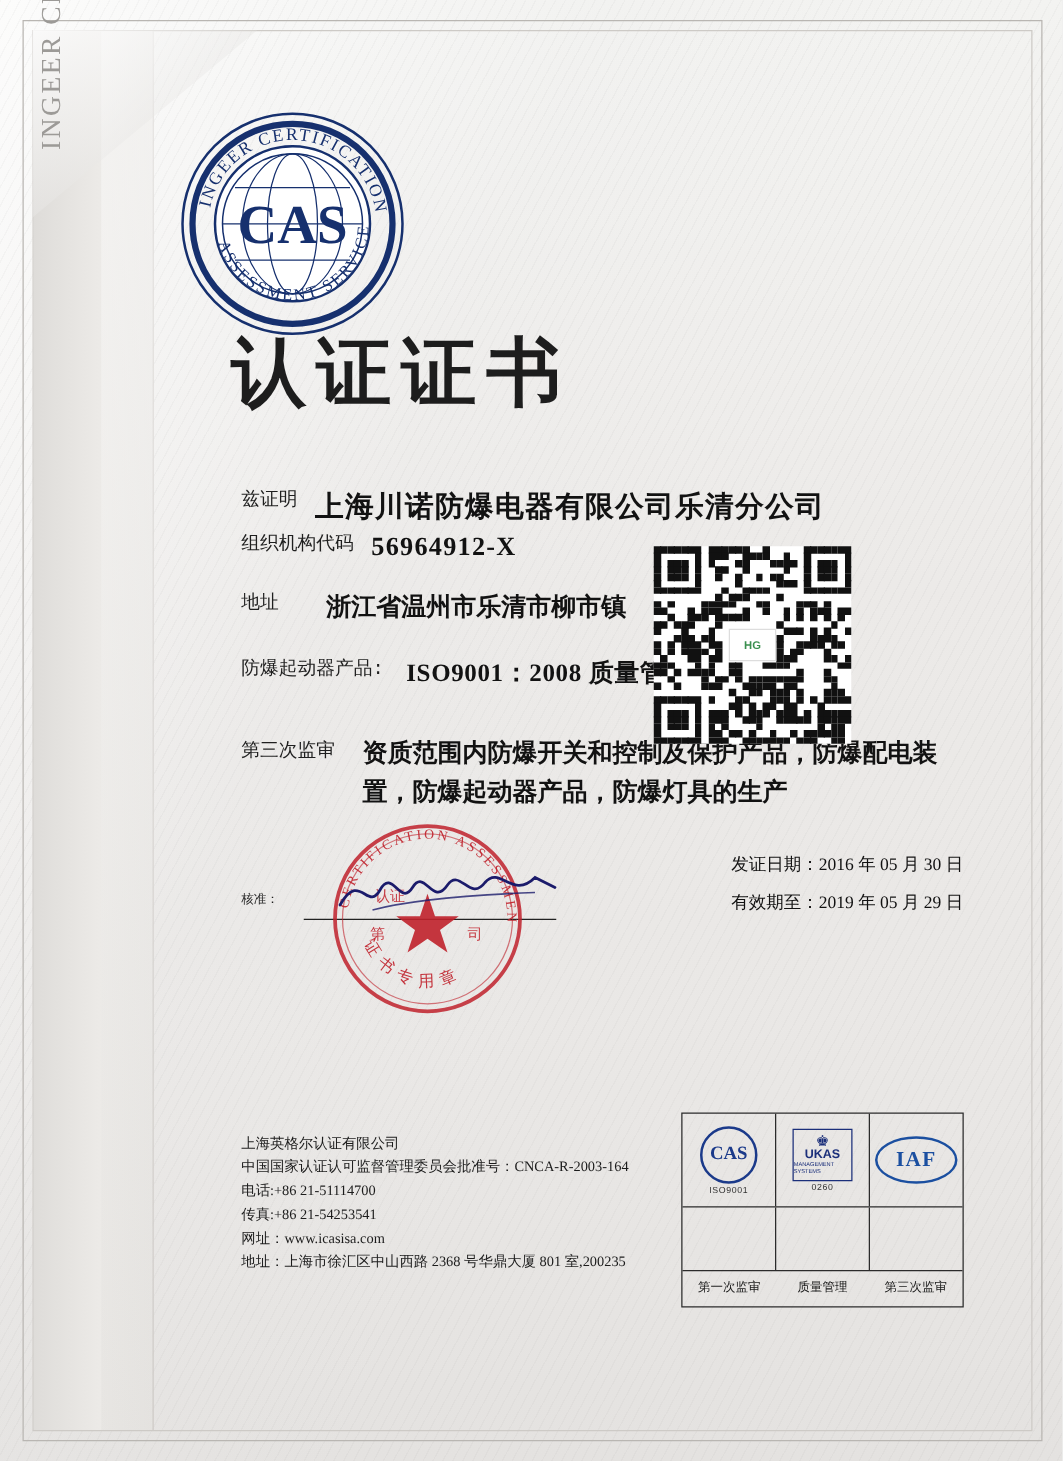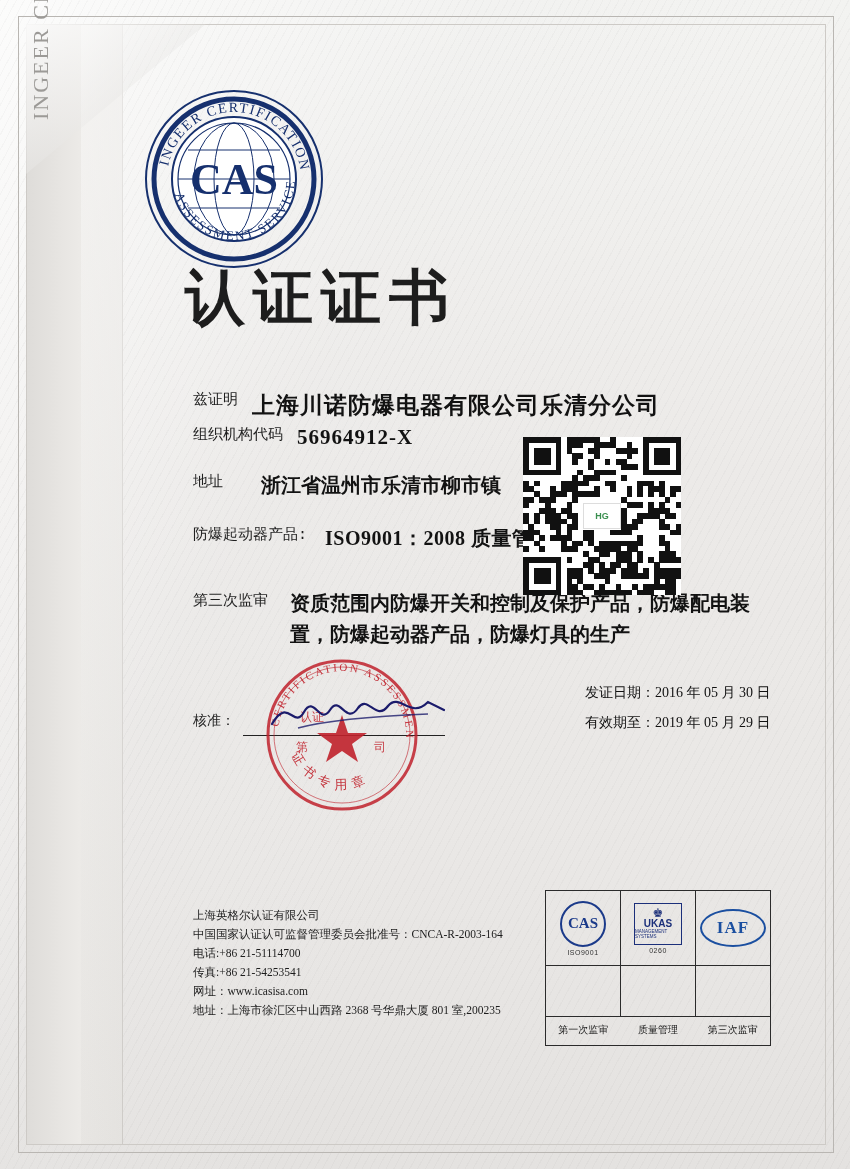--- a/index.html
+++ b/index.html
@@ -119,21 +119,21 @@
   .qr .logo{
     position:absolute;left:50%;top:50%;transform:translate(-50%,-50%);
     width:36px;height:24px;background:#fff;border:1px solid #ddd;
     display:flex;align-items:center;justify-content:center;
     font-size:9px;color:#1f6f3e;font-weight:bold;
   }
   .qr .logo b{color:#3a8f4f;}
 
   
   .approve-lbl{
-    position:absolute;left:193px;top:712px;font-size:14px;color:#1f1f1f;
+    position:absolute;left:193px;top:712px;font-size:10px;color:#1f1f1f;
     font-family:"Liberation Serif", serif;
   }
   .sign-line{
     position:absolute;left:243px;top:735px;width:202px;height:1px;background:#222;
   }
   .red-stamp{
     position:absolute;left:262px;top:655px;width:160px;height:160px;
   }
   .signature{
     position:absolute;left:268px;top:690px;width:180px;height:44px;

